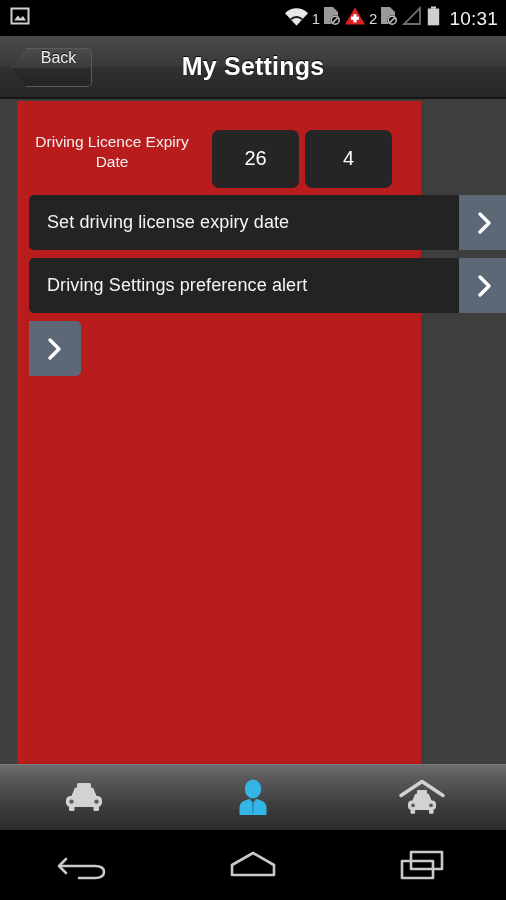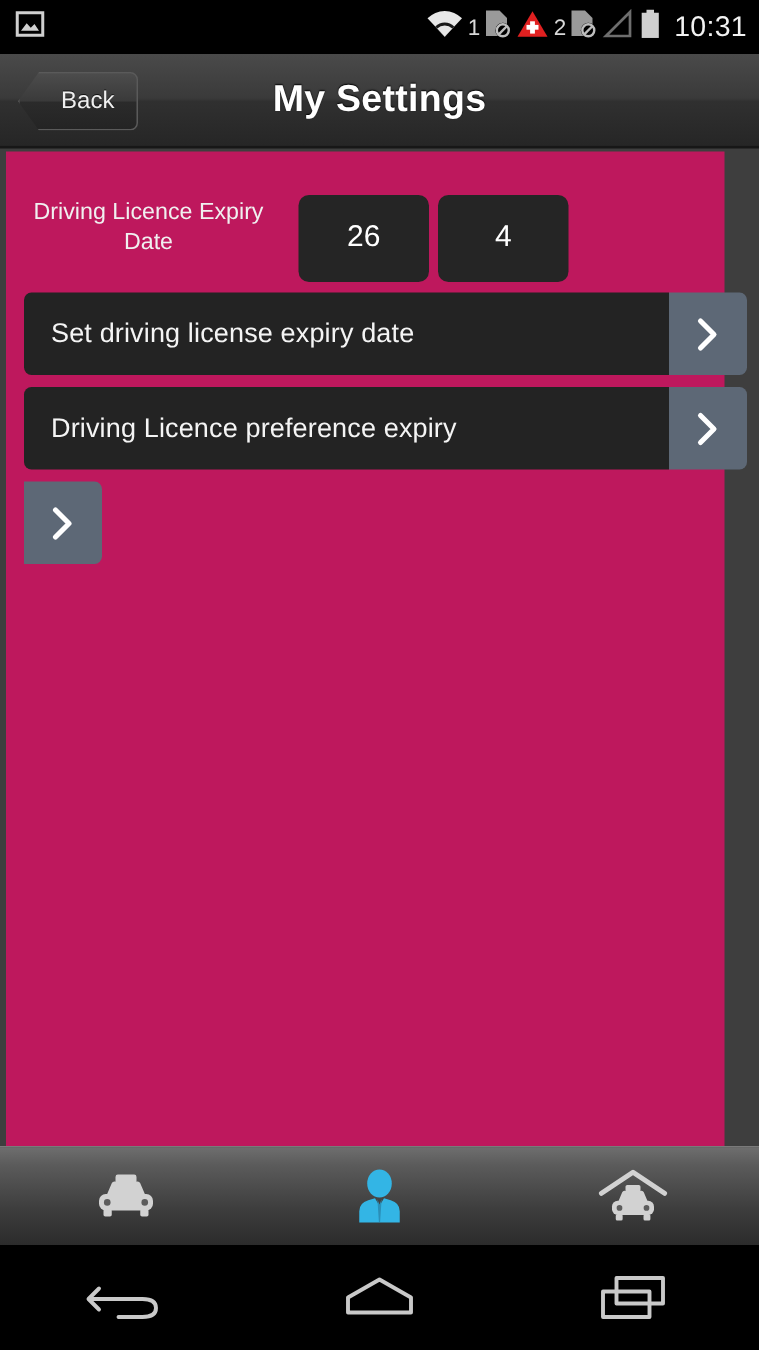--- a/index.html
+++ b/index.html
@@ -74,21 +74,20 @@
     left: 12px;
     top: 12px;
     width: 78px;
     height: 37px;
     background: linear-gradient(to bottom, #4c4c4c 0%, #3a3a3a 50%, #2b2b2b 51%, #242424 100%);
     border: 1px solid #5a5a5a;
     border-radius: 5px;
     -webkit-clip-path: polygon(0% 50%, 14px 0%, 100% 0%, 100% 100%, 14px 100%);
     clip-path: polygon(0% 50%, 14px 0%, 100% 0%, 100% 100%, 14px 100%);
     display: flex;
-    align-items: center;
     justify-content: center;
     cursor: pointer;
   }
   .back-button .label {
     color: #efefef;
     font-size: 16px;
     padding-left: 13px;
     text-shadow: 0 -1px 0 #111;
   }
   .title-text {
@@ -101,24 +100,24 @@
     color: #ffffff;
     font-size: 25px;
     font-weight: bold;
     letter-spacing: 0.2px;
     text-shadow: 0 -1px 1px #000;
   }
 
   
   .content {
     position: absolute;
-    top: 101px; left: 4px;
-    width: 479px;
+    top: 101px; left: 17px;
+    width: 404px;
     height: 663px;
-    background: #be185d;
+    background: #b91c1c;
   }
 
   .date-row {
     position: absolute;
     top: 19px; left: 0;
     width: 506px;
     height: 64px;
     display: flex;
     align-items: center;
   }
@@ -316,21 +315,21 @@
         </div>
         <div class="chevron-btn">
           <svg width="22" height="26" viewBox="0 0 22 26">
             <path d="M6 4 L15 13 L6 22" fill="none" stroke="#ffffff" stroke-width="3.4" stroke-linecap="round" stroke-linejoin="round"></path>
           </svg>
         </div>
       </div>
 
       <div class="list-item">
         <div class="row-body">
-          <span class="row-label">Driving Licence preference expiry</span>
+          <span class="row-label">Driving Settings preference alert</span>
         </div>
         <div class="chevron-btn">
           <svg width="22" height="26" viewBox="0 0 22 26">
             <path d="M6 4 L15 13 L6 22" fill="none" stroke="#ffffff" stroke-width="3.4" stroke-linecap="round" stroke-linejoin="round"></path>
           </svg>
         </div>
       </div>
 
       <div class="list-item">
         <div class="chevron-btn">

